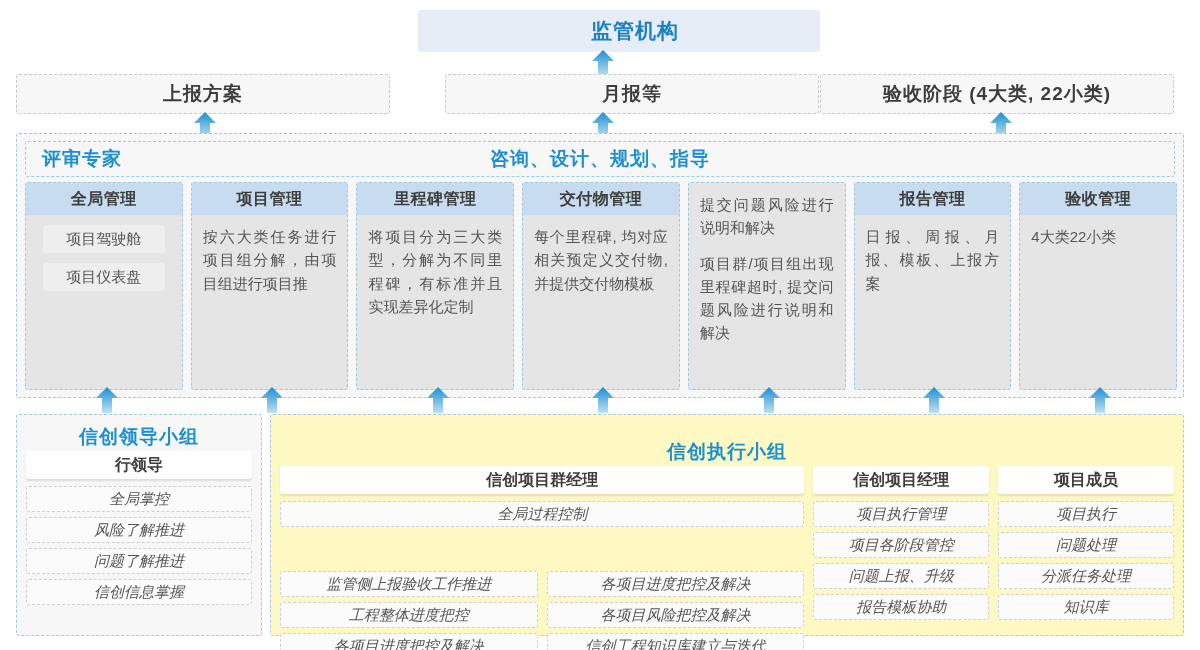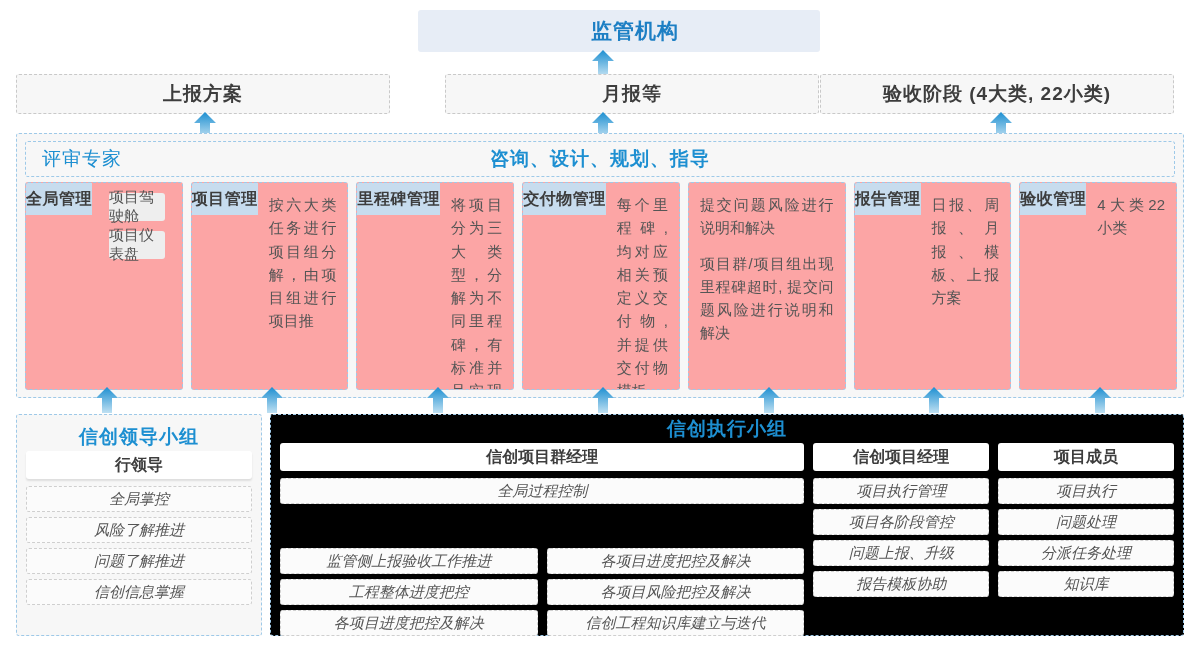--- a/index.html
+++ b/index.html
@@ -39,36 +39,36 @@
     background:#f7f7f7;border:1px dashed #9ec9e8;border-radius:3px;
     box-sizing:border-box;
   }
   .mid-header{
     position:absolute;left:8px;top:7px;width:1150px;height:36px;
     border:1px dashed #9ec9e8;border-radius:3px;box-sizing:border-box;
     background:#f7f7f7;
   }
   .mid-header .left-label{
     position:absolute;left:16px;top:50%;transform:translateY(-50%);
-    font-size:19px;font-weight:normal;color:#1d8fd1;letter-spacing:1px;
+    font-size:19px;font-weight:bold;color:#1d8fd1;letter-spacing:1px;
   }
   .mid-header .center-label{
     position:absolute;left:0;right:0;top:50%;transform:translateY(-50%);
     text-align:center;
     font-size:19px;font-weight:bold;color:#1d8fd1;letter-spacing:1px;
   }
   .cols{
     position:absolute;left:8px;top:48px;width:1152px;height:208px;
     display:flex;gap:8px;
   }
   .col{
     flex:1 1 0;
     border:1px dashed #9ec9e8;border-radius:3px;box-sizing:border-box;
-    background:#fca5a5;
-    display:flex;flex-direction:row;
+    background:#e5e5e5;
+    display:flex;flex-direction:column;
     overflow:hidden;
     justify-content:flex-end;
   }
   .col-head{
     height:32px;background:#c7dcee;
     display:flex;align-items:center;justify-content:center;
     font-size:16px;font-weight:bold;color:#3d3d3d;letter-spacing:0.5px;
     flex:0 0 auto;
   }
   .col-body{flex:1 1 auto;padding:10px 11px 8px 11px;}
@@ -85,22 +85,22 @@
   }
 
   
   .lead-panel{
     position:absolute;left:16px;top:414px;width:246px;height:222px;
     background:#f7f7f7;border:1px dashed #9ec9e8;border-radius:3px;
     box-sizing:border-box;padding:8px 9px;
   }
   .exec-panel{
     position:absolute;left:270px;top:414px;width:914px;height:222px;
-    background:#000000;border:1px dashed #9ec9e8;border-radius:3px;
-    box-sizing:border-box;padding:0 9px;
+    background:#fef9c3;border:1px dashed #9ec9e8;border-radius:3px;
+    box-sizing:border-box;padding:23px 9px;
   }
   .panel-title{
     font-size:19px;font-weight:bold;color:#1d8fd1;letter-spacing:1px;
     text-align:center;height:28px;line-height:28px;
   }
   .role-head{
     height:28px;background:#ffffff;border-radius:3px;
     box-shadow:0 2px 2px rgba(0,0,0,0.10);
     display:flex;align-items:center;justify-content:center;
     font-size:16px;font-weight:bold;color:#3d3d3d;

